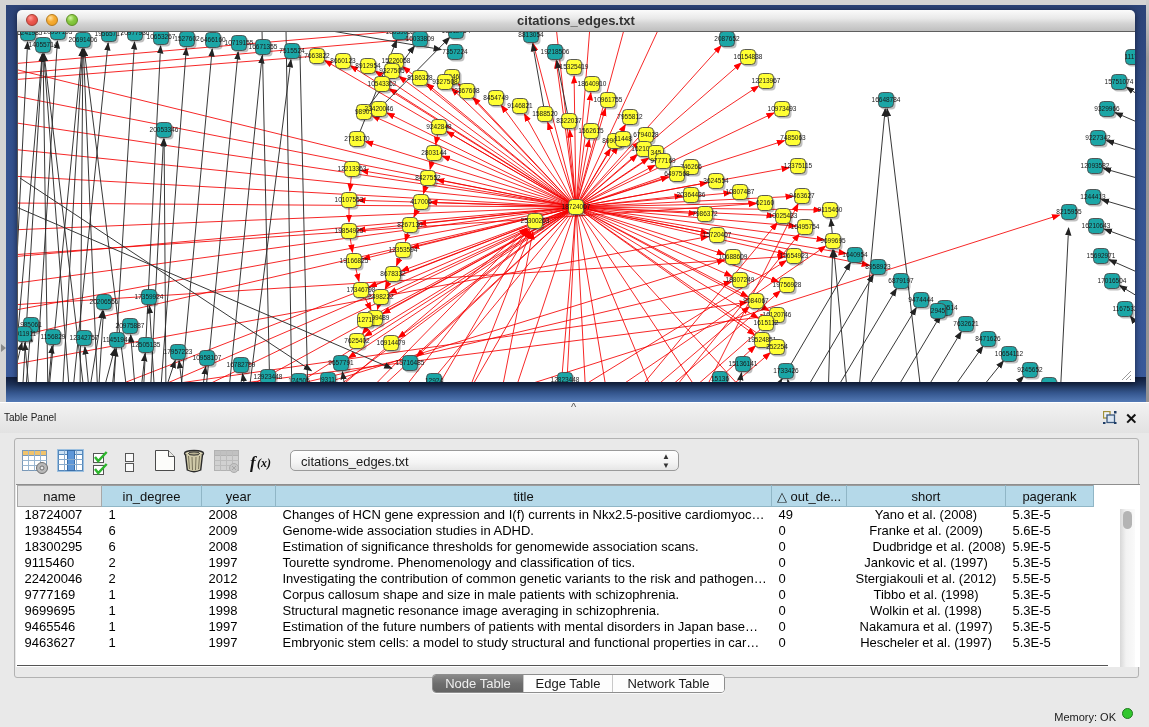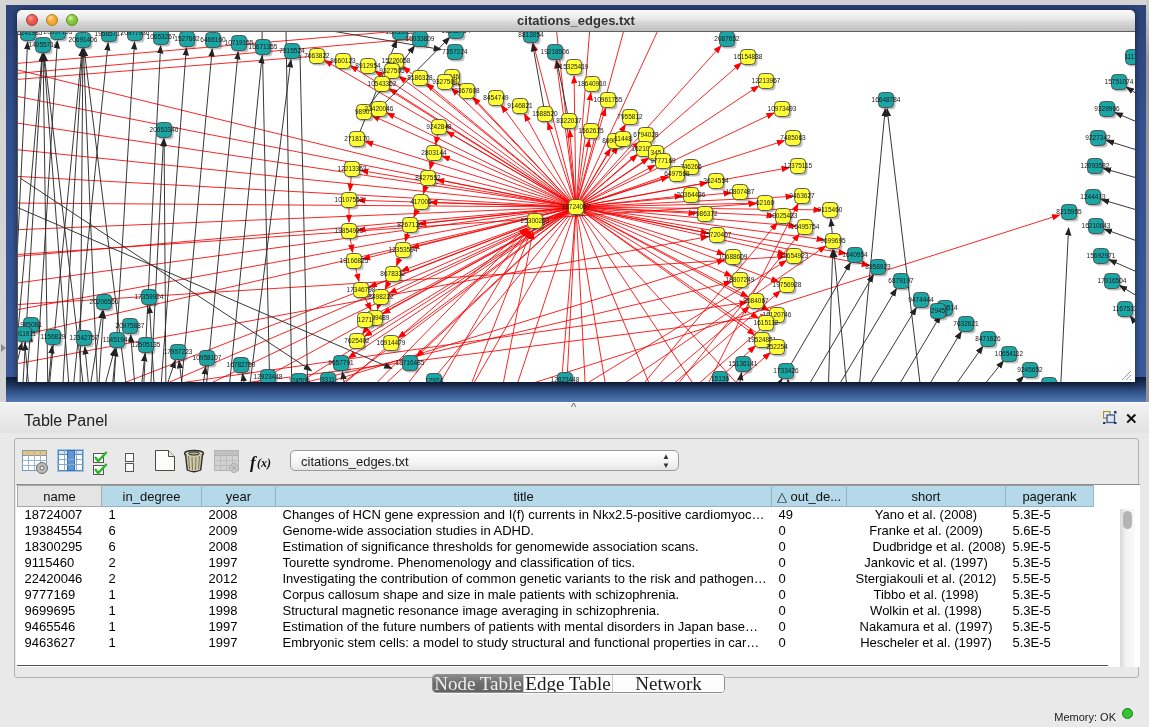--- a/index.html
+++ b/index.html
@@ -12,39 +12,39 @@
 #title{position:absolute;left:0;top:3px;width:100%;text-align:center;font-size:13px;font-weight:bold;color:#333;}
 .tl{position:absolute;top:4px;width:12px;height:12px;border-radius:50%;box-sizing:border-box;}
 #tl1{left:9px;background:radial-gradient(circle at 35% 30%,#ff9d96 0%,#ec5a51 40%,#d94438 100%);border:1px solid #a83c32;}
 #tl2{left:29px;background:radial-gradient(circle at 35% 30%,#ffe0a0 0%,#f6ac33 40%,#e99b1e 100%);border:1px solid #b77b1c;}
 #tl3{left:49px;background:radial-gradient(circle at 35% 30%,#d2f5a2 0%,#88c940 40%,#6fb52b 100%);border:1px solid #5e8f25;}
 #canvas{position:absolute;left:0px;top:22px;width:1117px;height:350px;background:#fff;border-left:1px solid #555;overflow:hidden;}
 #grip{position:absolute;right:3px;bottom:2px;width:12px;height:9px;}
 #rightstrip{position:absolute;left:1146px;top:0;width:3px;height:727px;background:linear-gradient(180deg,#cfcfcf 0%,#9a9a9a 8%,#8c8c8c 100%);}
 #bottom{position:absolute;left:0;top:402px;width:1149px;height:325px;background:#e9e9e9;}
 #tp-head{position:absolute;left:0;top:0;width:1149px;height:31px;background:linear-gradient(180deg,#f2f2f2,#e2e2e2);border-top:1px solid #fff;box-sizing:border-box;}
-#tp-title{position:absolute;left:24px;top:9px;font-size:16px;color:#222;}
+#tp-title{position:absolute;left:4px;top:9px;font-size:10px;color:#222;}
 #collapse{position:absolute;left:571px;top:-2px;color:#555;font-size:11px;}
 #floatico{position:absolute;left:1103px;top:8px;width:14px;height:13px;}
 #closeico{position:absolute;left:1125px;top:7px;font-size:15px;font-weight:bold;color:#111;}
 #panel{position:absolute;left:14px;top:36px;width:1125px;height:240px;background:#e9e9e9;border:1px solid #b2b2b2;border-radius:3px;box-sizing:border-box;}
 #toolbar{position:absolute;left:2px;top:6px;height:36px;}
 #dropdown{position:absolute;left:275px;top:11px;width:389px;height:21px;border:1px solid #9a9a9a;border-radius:5px;background:linear-gradient(180deg,#ffffff 0%,#f4f4f4 60%,#e6e6e6 100%);box-sizing:border-box;}
 #dd-text{position:absolute;left:10px;top:3px;font-size:13px;color:#1a1a1a;}
 #dd-arrows{position:absolute;right:8px;top:1px;font-size:8px;color:#333;line-height:9px;}
 #tblwrap{position:absolute;left:1px;top:45px;width:1124px;height:182px;background:#fff;border-top:1px solid #8e8e8e;}
 table{border-collapse:collapse;table-layout:fixed;font-size:13px;}
 #tbl{position:absolute;left:1px;top:0;}
 th{background:#b5d9e9;font-weight:normal;font-size:13px;color:#111;border:1px solid #90b6c6;border-top:1px solid #9c9c9c;height:20px;padding:0;text-align:center;}
 td{height:15.9px;padding:0 0 0 7px;color:#000;white-space:nowrap;overflow:hidden;border:none;font-size:13px;}
 #rowend{position:absolute;left:1px;top:180px;width:1091px;border-top:1px solid #555;}
 #vscroll{position:absolute;left:1104px;top:24px;width:15px;height:158px;background:linear-gradient(90deg,#d8d8d8 0%,#f2f2f2 40%,#fafafa 100%);}
 #vthumb{position:absolute;left:3px;top:2px;width:9px;height:18px;border-radius:5px;background:#b4b4b4;}
 #tabs{position:absolute;left:417px;top:235px;height:17px;border:1px solid #8e8e8e;border-radius:4px;overflow:hidden;background:#fff;display:flex;box-shadow:0 1px 0 rgba(255,255,255,0.7);}
-.tab{font-size:19px;line-height:17px;padding:0;text-align:center;color:#1a1a1a;background:#fdfdfd;font-family:Liberation Serif, serif;}
+.tab{font-size:13px;line-height:17px;padding:0;text-align:center;color:#1a1a1a;background:#fdfdfd;}
 .tab:nth-child(1){width:90px;}.tab:nth-child(2){width:88px;}.tab:nth-child(3){width:111px;}
 .tab.sel{background:linear-gradient(180deg,#8a8a8a 0%,#6e6e6e 50%,#636363 100%);color:#efefef;}
 .tab.mid{border-left:1px solid #c8c8c8;border-right:1px solid #c8c8c8;}
 #mem{position:absolute;right:33px;top:309px;font-size:11px;color:#1a1a1a;}
 #memdot{position:absolute;right:16px;top:306px;width:11px;height:11px;border-radius:50%;background:#32c72e;border:1.5px solid #1f7a1f;box-sizing:border-box;}
 </style>
 </head>
 <body>
 <div id="desktop">
   <div id="blue"></div>

